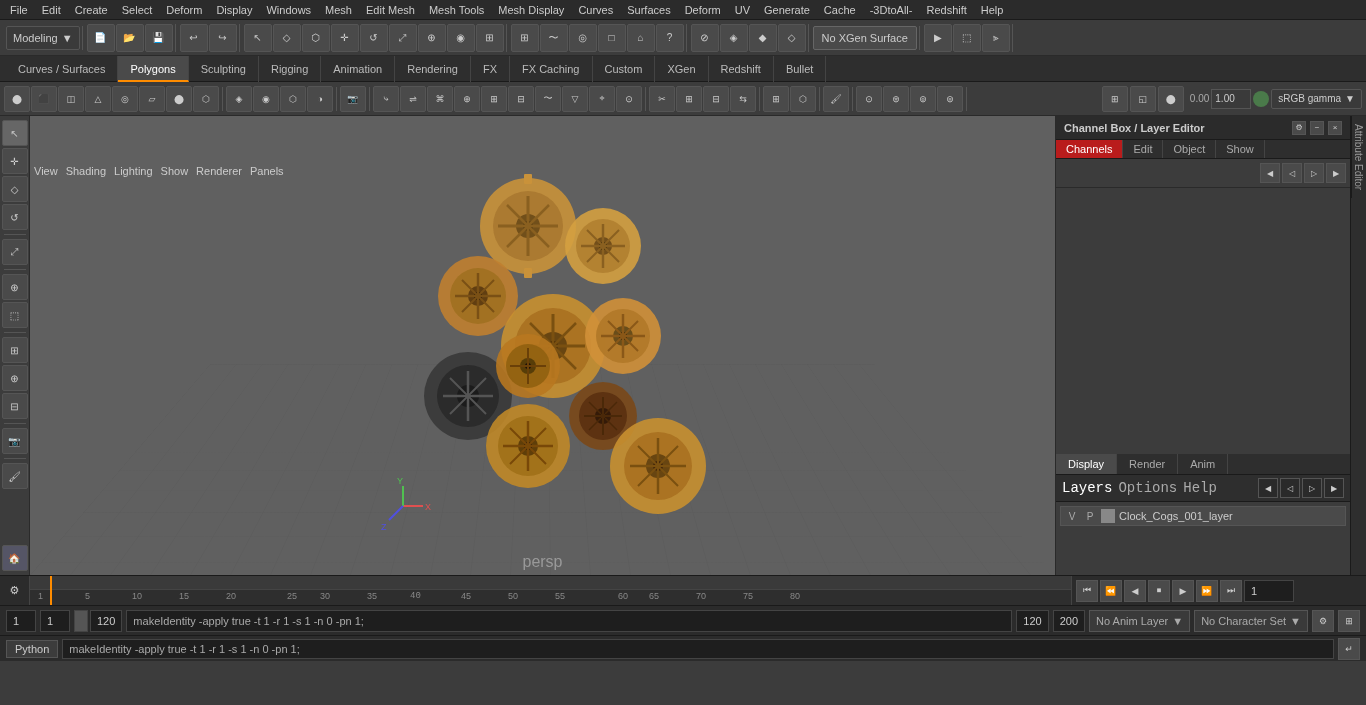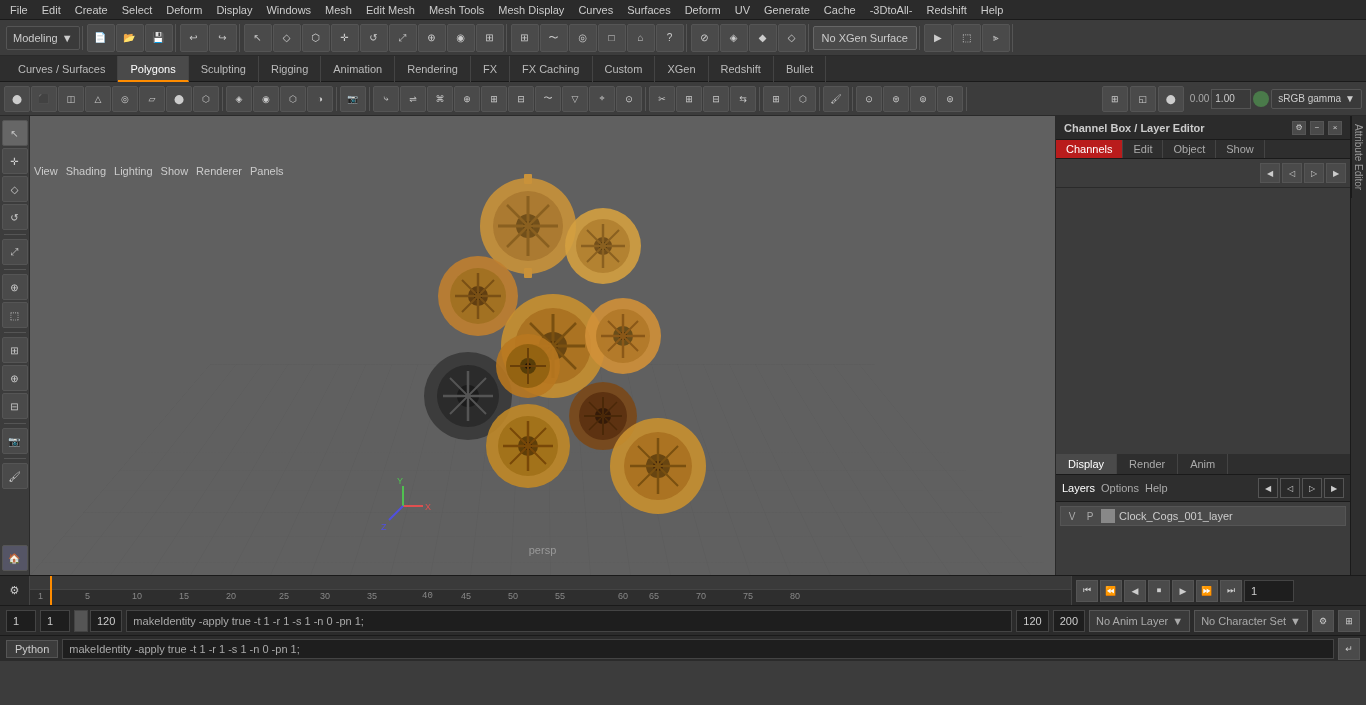--- a/index.html
+++ b/index.html
@@ -195,25 +195,25 @@
       background-color: #606060;
       background-image:
         linear-gradient(rgba(90,90,90,0.5) 1px, transparent 1px),
         linear-gradient(90deg, rgba(90,90,90,0.5) 1px, transparent 1px);
       background-size: 40px 40px;
       transform: perspective(600px) rotateX(45deg);
       transform-origin: center bottom;
     }
     #viewport-label {
       position: absolute;
-      bottom: 19px;
+      bottom: 4px;
       left: 50%;
       transform: translateX(-50%);
       color: #999;
-      font-size: 11px;
+      font-size: 16px;
     }
     #viewport-menu {
       position: absolute;
       top: 4px;
       left: 4px;
       display: flex;
       gap: 8px;
       margin-top: 45px;
     }
     .vp-menu-item {
@@ -335,22 +335,23 @@
     #layers-header {
       display: flex;
       align-items: center;
       background: #2e2e2e;
       padding: 3px 6px;
       gap: 6px;
       border-bottom: 1px solid #1a1a1a;
     }
     .layers-btn {
       color: #aaa;
-      font-size: 11px;
-      cursor: pointer;
+      font-size: 14px;
+      cursor: pointer;
+      font-family: Liberation Mono, monospace;
     }
     .layers-btn.active { color: #fff; }
     #layer-list {
       padding: 4px;
     }
     .layer-row {
       display: flex;
       align-items: center;
       gap: 4px;
       padding: 2px 4px;
@@ -931,24 +932,24 @@
   </div>
   <div id="timeline-ruler" style="position:relative;flex:1;height:100%;background:#2e2e2e;">
     <div id="timeline-bar"></div>
     <div id="playhead"></div>
 
     <span class="tick-mark" style="left:8px;">1</span>
     <span class="tick-mark" style="left:55px;">5</span>
     <span class="tick-mark" style="left:102px;">10</span>
     <span class="tick-mark" style="left:149px;">15</span>
     <span class="tick-mark" style="left:196px;">20</span>
-    <span class="tick-mark" style="left:249px;text-align:center;">25</span>
+    <span class="tick-mark" style="left:257px;text-align:center;">25</span>
     <span class="tick-mark" style="left:290px;">30</span>
     <span class="tick-mark" style="left:337px;">35</span>
-    <span class="tick-mark" style="left:392px;font-family:Liberation Mono, monospace;">40</span>
+    <span class="tick-mark" style="left:380px;font-family:Liberation Mono, monospace;">40</span>
     <span class="tick-mark" style="left:431px;">45</span>
     <span class="tick-mark" style="left:478px;">50</span>
     <span class="tick-mark" style="left:525px;">55</span>
     <span class="tick-mark" style="left:588px;">60</span>
     <span class="tick-mark" style="left:619px;">65</span>
     <span class="tick-mark" style="left:666px;text-align:right;">70</span>
     <span class="tick-mark" style="left:713px;">75</span>
     <span class="tick-mark" style="left:760px;margin-top:13px;">80</span>
   </div>
   <div style="width:295px;height:100%;background:#2b2b2b;border-left:1px solid #444;display:flex;align-items:center;gap:2px;padding:0 4px;">

